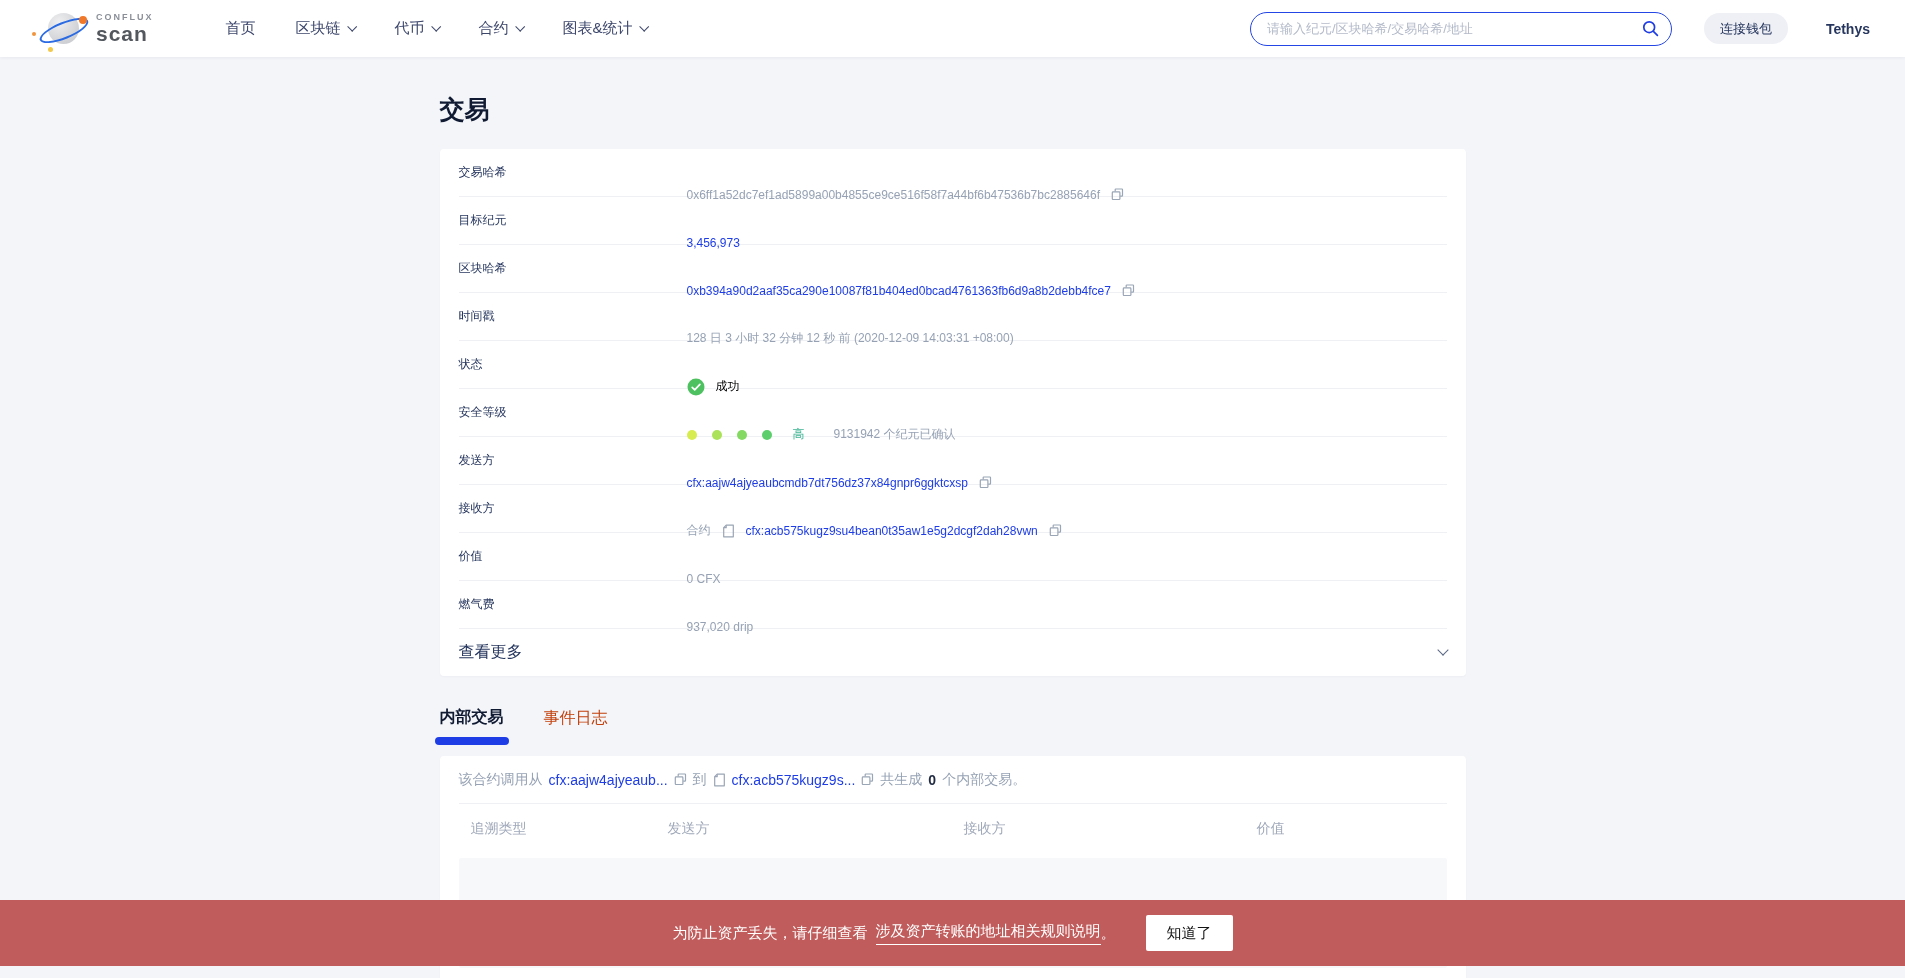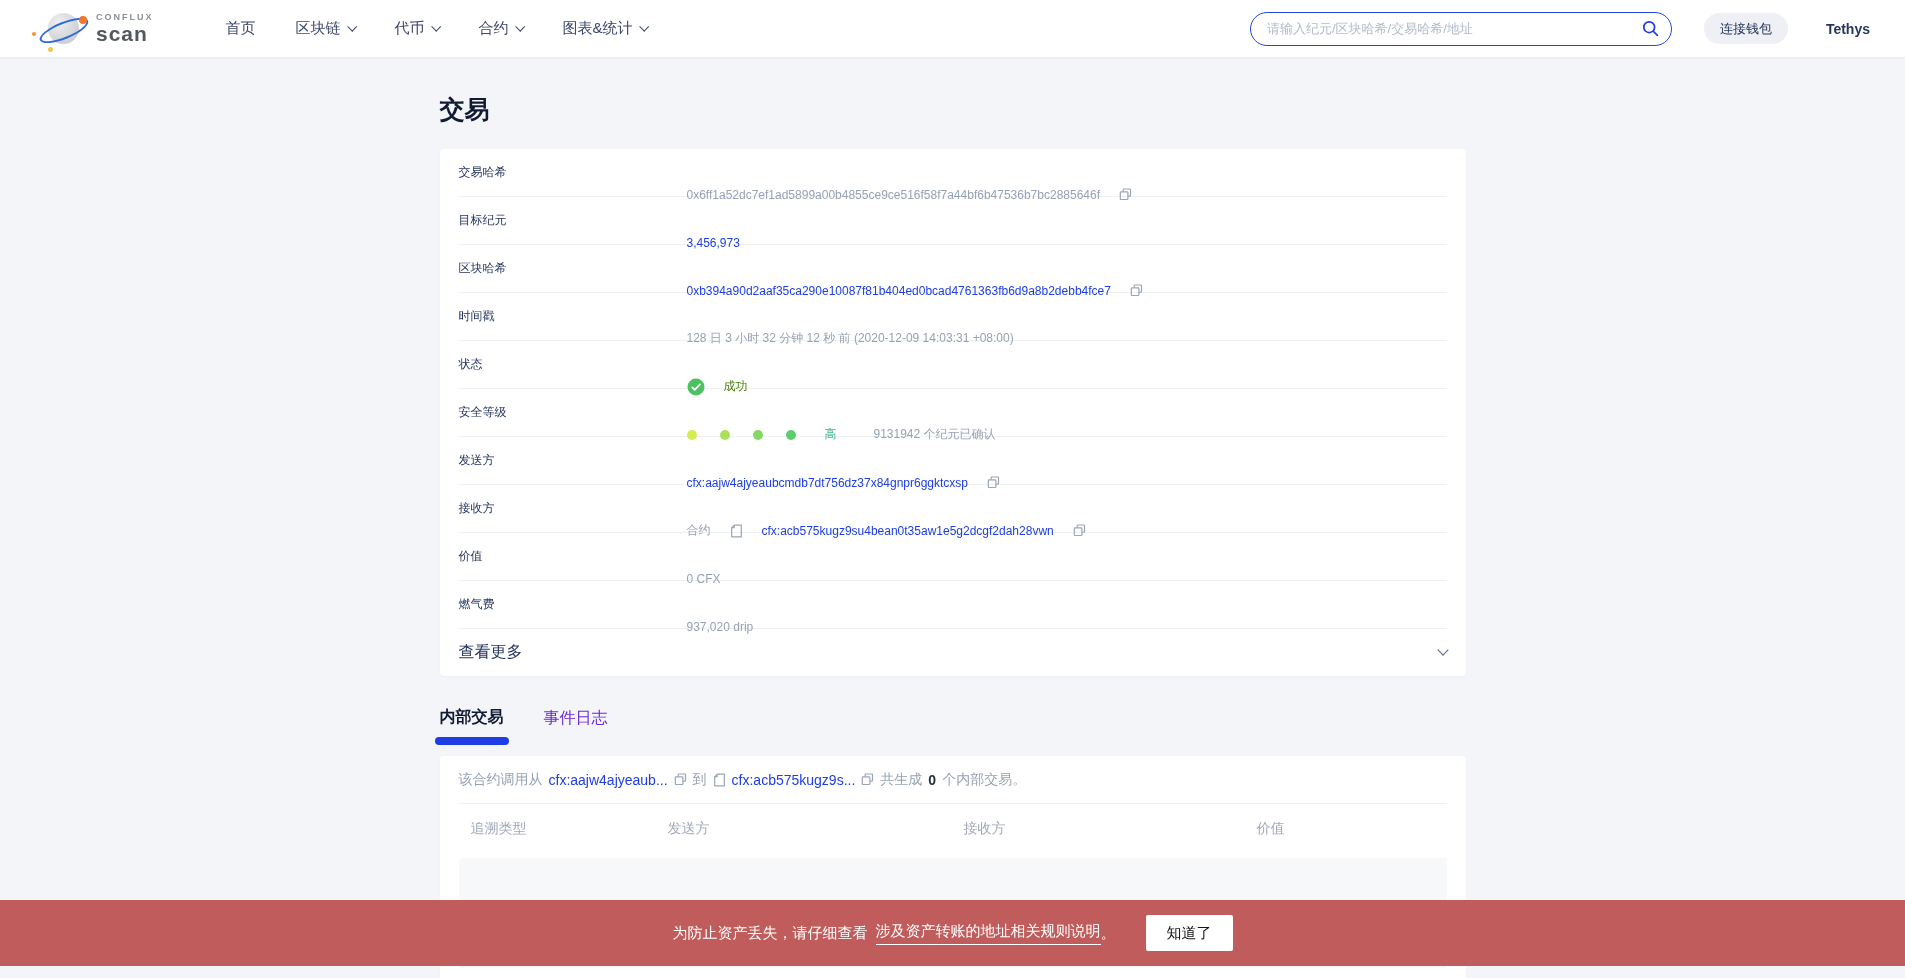--- a/index.html
+++ b/index.html
@@ -48,42 +48,42 @@
   
   .main { width:1026px; margin:0 auto; }
   .page-title { margin-top:36px; font-size:25px; font-weight:700; color:#101b33; }
 
   .card { background:#fff; border-radius:4px; padding:0 19px; box-shadow:0 1px 2px rgba(20,30,60,.03); }
   .card-details { margin-top:23px; }
 
   .row { display:flex; align-items:center; height:48px; border-bottom:1px solid #eef0f3; font-size:12px; }
   .row:last-child { border-bottom:none; }
   .row-label { width:228px; flex-shrink:0; color:#26365e; }
-  .row-value { display:flex; align-items:center; gap:19px;margin-top:44px; }
+  .row-value { display:flex; align-items:center; gap:11px;margin-top:44px; }
   .gray { color:#96a2b4; }
   .link { color:#1e3de4; text-decoration:none; cursor:pointer; }
   .icon-btn { display:inline-flex; align-items:center; cursor:pointer; }
 
-  .status-text { color:#4d7c0f;text-align:center; }
+  .status-text { color:#000000;text-align:center; }
   .sec-dot { width:10px; height:10px; border-radius:50%; display:inline-block; margin-right:4px; }
   .d1{background:#d7ec4f;} .d2{background:#abe25a;} .d3{background:#84d963;} .d4{background:#5ccf6c; margin-right:10px;}
   .sec-level { color:#3fb493; margin-right:18px; }
 
   .view-more { height:47px; display:flex; align-items:center; justify-content:space-between;
     font-size:16px; color:#26365e; cursor:pointer; }
   .chev-navy { display:inline-block; width:8px; height:8px; border-right:1.7px solid #5a6residual; border-right:1.7px solid #5a6785;
     border-bottom:1.7px solid #5a6785; transform:rotate(45deg); margin-left:9px; margin-top:-5px; }
 
   
   .tabs { display:flex; gap:40px; margin-top:31px; }
   .tab { font-size:16px; cursor:pointer; }
   .tab.active { font-weight:700; color:#101b33; position:relative; }
   .tab.active::after { content:""; display:block; height:8px; border-radius:8px;
     background:#1e3de4; margin-top:9px; margin-left:-5px; margin-right:-5px; }
-  .tab.inactive { color:#6d28d9; padding-top:1px; }
+  .tab.inactive { color:#c2410c; padding-top:1px; }
 
   .card-internal { margin-top:11px; height:240px; }
   .summary-row { display:flex; align-items:center; height:48px; border-bottom:1px solid #eef0f3;
     font-size:14px; color:#96a2b4; gap:6px; }
   .count-strong { color:#1f2940; font-weight:700; }
 
   .thead { display:flex; align-items:center; height:50px; font-size:14px; color:#a0a9ba; padding-left:12px; }
   .th1 { width:197px; } .th2 { width:296px; } .th3 { width:293px; }
   .empty-strip { background:#f7f8fa; height:110px; border-radius:2px; margin-top:4px; }
 

